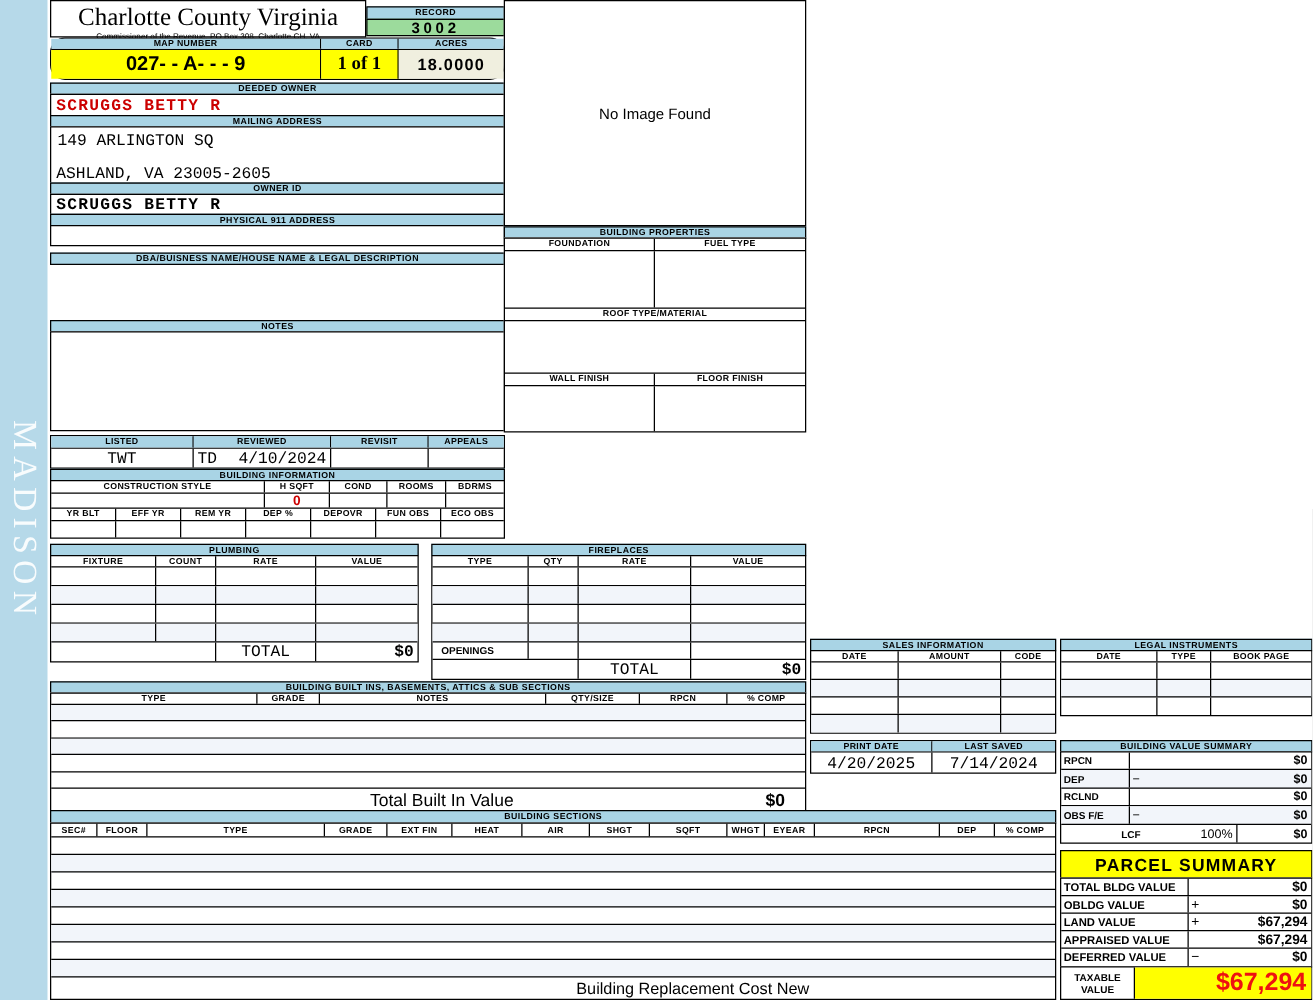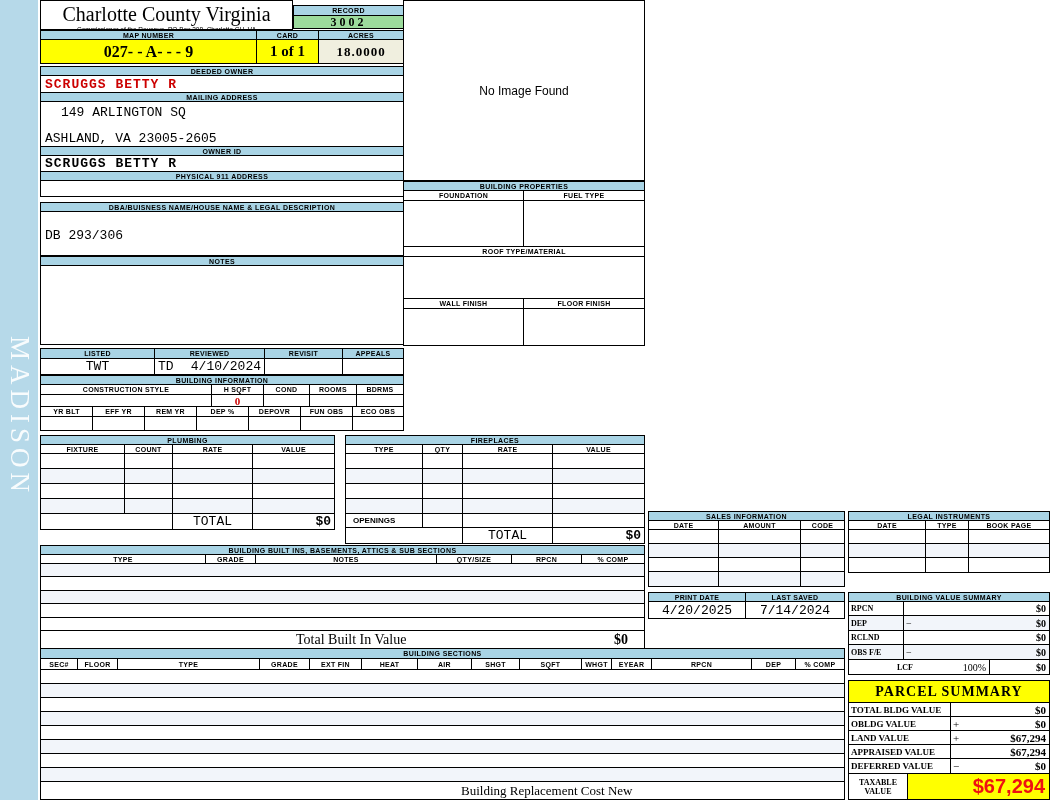--- a/index.html
+++ b/index.html
@@ -17,21 +17,21 @@
   .box { position:absolute; background:#fff; border:1px solid #000; }
   .tbl { position:absolute; background:#fff; border:1px solid #000; display:flex; flex-direction:column; }
   .tr  { display:flex; border-bottom:1px solid #000; flex:0 0 auto; }
   .tr:last-child { border-bottom:none; }
   .td  { border-right:1px solid #000; overflow:hidden; display:flex; align-items:center; }
   .td:last-child { border-right:none; }
   .nodiv .td { border-right:none; }
   .th  { font: bold 7px "Liberation Sans", sans-serif; justify-content:center; letter-spacing:.3px; white-space:nowrap; }
   .blue { background: var(--bar-blue,#A9D4E5); }
   .alt  { background: var(--alt-row,#F2F5FA); }
-  .mono { font-family:Liberation Serif, serif; }
+  .mono { font-family:Liberation Sans, sans-serif; }
   .v13  { font:13px "Liberation Mono","DejaVu Sans Mono",monospace; }
   .b    { font-weight:bold; }
   .sidebar {
     position:absolute; left:0; top:0; width:38px; height:800px;
     background: var(--sidebar-blue,#B6D9E9);
   }
   .sidebar .brand {
     position:absolute; left:4px; top:336px;
     writing-mode: vertical-rl;
     font: 27px "Liberation Serif", serif; letter-spacing:5px;
@@ -52,52 +52,49 @@
   </div>
 
   <div class="box" style="left:40px;top:0;width:253px;height:30px;border-color:#000;">
     <div class="county-title">Charlotte County Virginia</div>
     <div class="county-sub">Commissioner of the Revenue, PO Box 308, Charlotte CH, VA</div>
   </div>
 
   <div class="bar" style="left:293px;top:5px;width:111px;height:11px;">RECORD</div>
   <div class="box mono b" style="left:293px;top:15px;width:111px;height:14px;background:var(--record-green,#9CDB9C);display:flex;align-items:center;justify-content:center;font-size:12px;letter-spacing:3px;">3002</div>
 
-  <div class="tbl" style="left:40px;top:30px;width:364px;">
+  <div class="tbl" style="left:40px;top:30px;width:364px;border-radius:12px;">
     <div class="tr" style="height:9px;">
       <div class="td th blue" style="width:216px;">MAP NUMBER</div>
       <div class="td th blue" style="width:62px;">CARD</div>
       <div class="td th blue" style="flex:1;">ACRES</div>
     </div>
     <div class="tr" style="height:23px;">
       <div class="td mono b" style="width:216px;background:var(--yellow,#FFFF00);justify-content:center;font-size:16px;">027- - A- - - 9</div>
       <div class="td b" style="width:62px;background:var(--yellow,#FFFF00);justify-content:center;font:bold 15px 'Liberation Serif',serif;">1 of 1</div>
       <div class="td mono b" style="flex:1;background:var(--cream,#F0EFDF);justify-content:center;font-size:13px;letter-spacing:1px;">18.0000</div>
     </div>
   </div>
 
   <div class="bar" style="left:40px;top:66px;width:364px;height:10px;">DEEDED OWNER</div>
   <div class="box v13 b red" style="left:40px;top:75px;width:364px;height:18px;display:flex;align-items:center;padding-left:4px;letter-spacing:1px;">SCRUGGS BETTY R</div>
 
   <div class="bar" style="left:40px;top:92px;width:364px;height:10px;">MAILING ADDRESS</div>
   <div class="box" style="left:40px;top:101px;width:364px;height:46px;">
-    <div class="v13" style="position:absolute;top:3px;left:20px;">149 ARLINGTON SQ</div>
+    <div class="v13" style="position:absolute;top:3px;left:5px;">149 ARLINGTON SQ</div>
     <div class="v13" style="position:absolute;top:29px;left:4px;">ASHLAND, VA 23005-2605</div>
   </div>
 
   <div class="bar" style="left:40px;top:146px;width:364px;height:10px;">OWNER ID</div>
   <div class="box v13 b" style="left:40px;top:155px;width:364px;height:17px;display:flex;align-items:center;padding-left:4px;letter-spacing:1px;">SCRUGGS BETTY R</div>
 
   <div class="bar" style="left:40px;top:171px;width:364px;height:10px;">PHYSICAL 911 ADDRESS</div>
   <div class="box" style="left:40px;top:180px;width:364px;height:17px;"></div>
 
   <div class="bar" style="left:40px;top:202px;width:364px;height:10px;">DBA/BUISNESS NAME/HOUSE NAME &amp; LEGAL DESCRIPTION</div>
-  <div class="box" style="left:40px;top:211px;width:364px;height:45px;">
-    <div class="v13" style="position:absolute;top:16px;left:4px;">DB 293/306</div>
-  </div>
 
   <div class="bar" style="left:40px;top:256px;width:364px;height:10px;">NOTES</div>
   <div class="box" style="left:40px;top:265px;width:364px;height:80px;"></div>
 
   <div class="tbl" style="left:40px;top:348px;width:364px;">
     <div class="tr" style="height:10px;">
       <div class="td th blue" style="width:114px;">LISTED</div>
       <div class="td th blue" style="width:110px;">REVIEWED</div>
       <div class="td th blue" style="width:78px;">REVISIT</div>
       <div class="td th blue" style="flex:1;">APPEALS</div>

